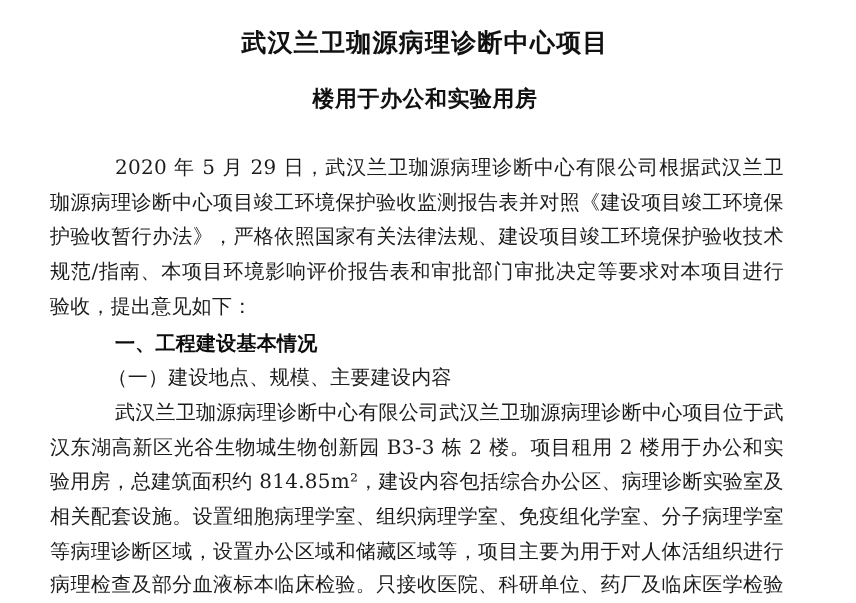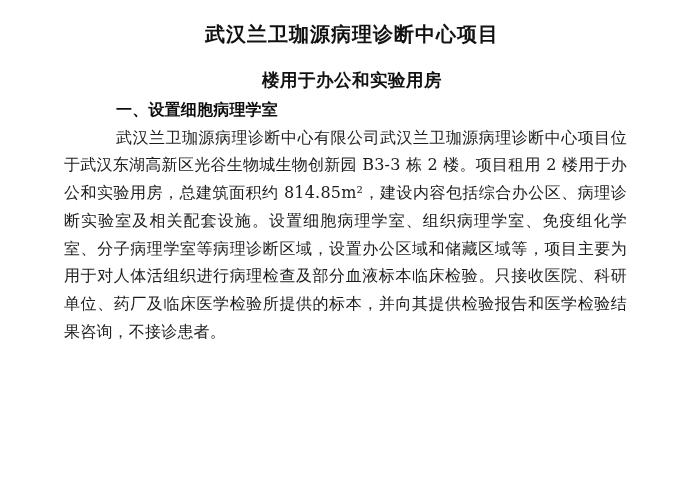--- a/index.html
+++ b/index.html
@@ -9,21 +9,21 @@
   }
   body {
     width: 685px;
     height: 482px;
     overflow: hidden;
   }
   .page {
     box-sizing: border-box;
     width: 685px;
     height: 344px;
-    padding: 20px 58px 0 64px;
+    padding: 20px 58px 0 40px;
     background: #ffffff;
     color: #1c1c1c;
     font-family: "DejaVu Serif", "Liberation Serif", serif;
   }
   .doc-title {
     margin: 0 -13px 0 0;
     font-size: 20px;
     line-height: 28px;
     font-weight: bold;
     text-align: center;
@@ -65,18 +65,20 @@
   }
 </style>
 </head>
 <body>
 
 <div class="page">
   <h1 class="doc-title">武汉兰卫珈源病理诊断中心项目</h1>
 
   <h2 class="doc-subtitle">楼用于办公和实验用房</h2>
 
+  <p class="para para-intro">2020 年 5 月 29 日，武汉兰卫珈源病理诊断中心有限公司根据武汉兰卫珈源病理诊断中心项目竣工环境保护验收监测报告表并对照《建设项目竣工环境保护验收暂行办法》，严格依照国家有关法律法规、建设项目竣工环境保护验收技术规范/指南、本项目环境影响评价报告表和审批部门审批决定等要求对本项目进行验收，提出意见如下：</p>
 
-  <p class="para section-heading">一、设置细胞病理学室</p>
+  <p class="para section-heading">一、工程建设基本情况</p>
 
+  <p class="para subsection-heading">（一）建设地点、规模、主要建设内容</p>
 
   <p class="para para-content">武汉兰卫珈源病理诊断中心有限公司武汉兰卫珈源病理诊断中心项目位于武汉东湖高新区光谷生物城生物创新园 B3-3 栋 2 楼。项目租用 2 楼用于办公和实验用房，总建筑面积约 814.85m²，建设内容包括综合办公区、病理诊断实验室及相关配套设施。设置细胞病理学室、组织病理学室、免疫组化学室、分子病理学室等病理诊断区域，设置办公区域和储藏区域等，项目主要为用于对人体活组织进行病理检查及部分血液标本临床检验。只接收医院、科研单位、药厂及临床医学检验所提供的标本，并向其提供检验报告和医学检验结果咨询，不接诊患者。</p>
 </div>
 
 </body></html>

